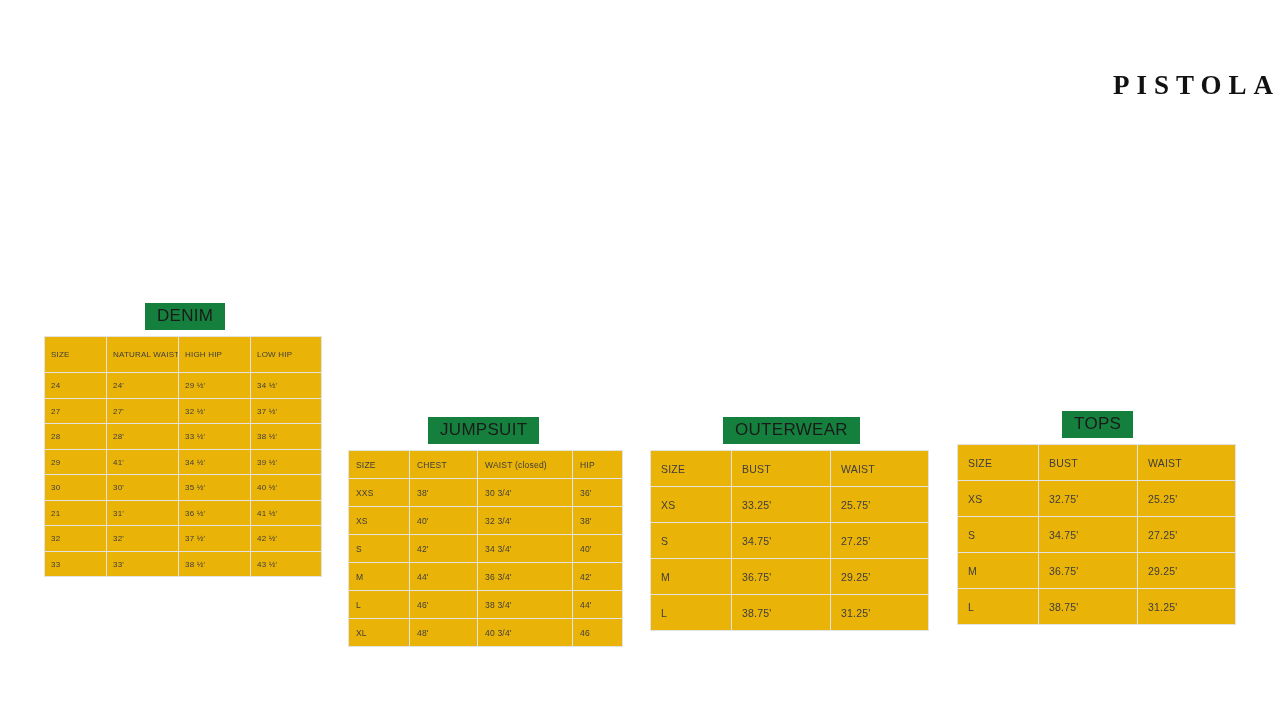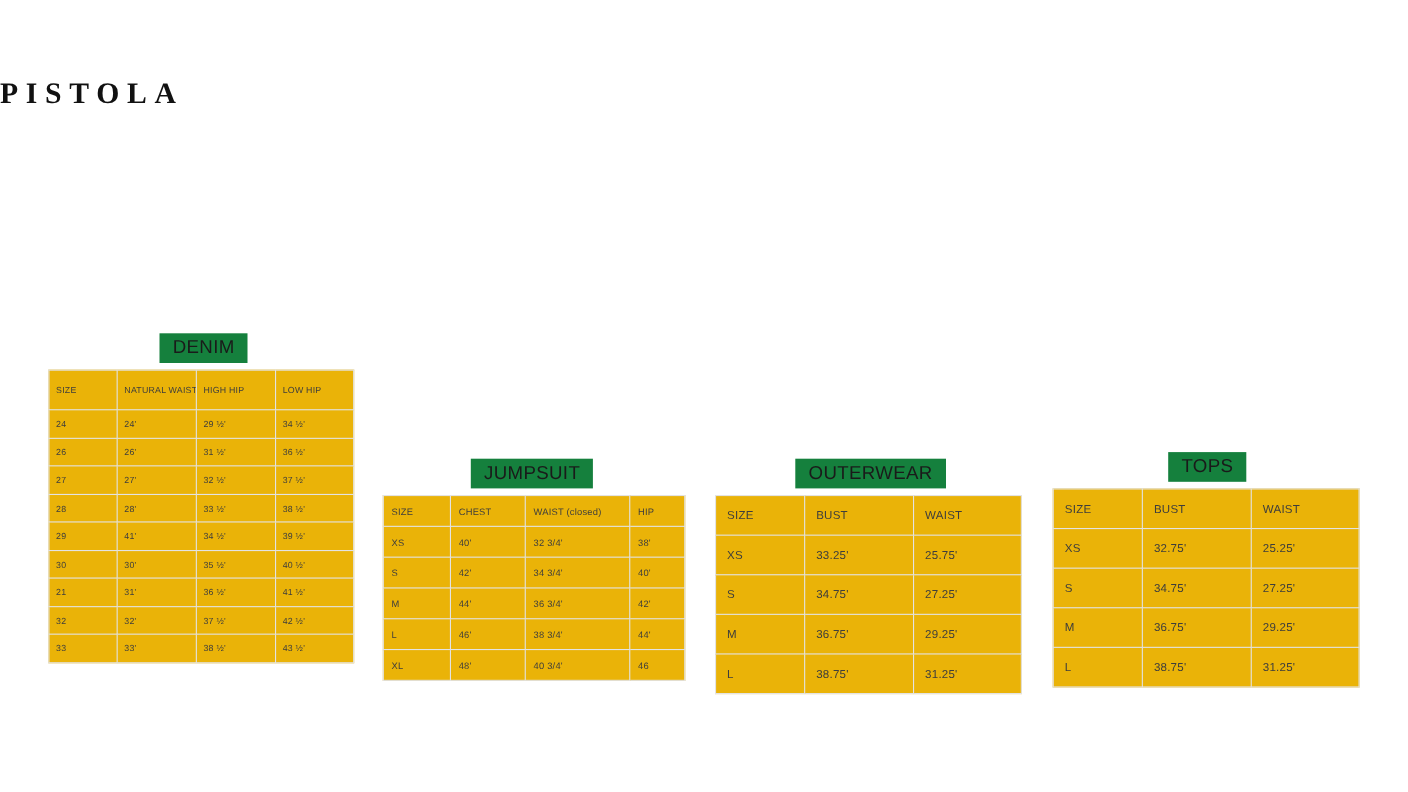--- a/index.html
+++ b/index.html
@@ -16,21 +16,21 @@
   #page {
     position: relative;
     width: 1280px;
     height: 720px;
   }
   .brand-title {
     position: absolute;
     top: 70px;
     left: 0;
     width: 1280px;
-    text-align: left;
+    text-align: right;
     font-family: "Liberation Serif", serif;
     font-size: 27px;
     font-weight: 700;
     letter-spacing: 7px;
     color: #111111;
   }
   .chart-block {
     position: absolute;
   }
   .chart-heading {
@@ -149,26 +149,20 @@
         </tr>
       </thead>
       <tbody>
         <tr>
           <td>24</td>
           <td>24'</td>
           <td>29 ½'</td>
           <td>34 ½'</td>
         </tr>
         <tr>
-          <td>26</td>
-          <td>26'</td>
-          <td>31 ½'</td>
-          <td>36 ½'</td>
-        </tr>
-        <tr>
           <td>27</td>
           <td>27'</td>
           <td>32 ½'</td>
           <td>37 ½'</td>
         </tr>
         <tr>
           <td>28</td>
           <td>28'</td>
           <td>33 ½'</td>
           <td>38 ½'</td>
@@ -221,20 +215,26 @@
       <thead>
         <tr>
           <th>SIZE</th>
           <th>CHEST</th>
           <th>WAIST (closed)</th>
           <th>HIP</th>
         </tr>
       </thead>
       <tbody>
         <tr>
+          <td>XXS</td>
+          <td>38'</td>
+          <td>30 3/4'</td>
+          <td>36'</td>
+        </tr>
+        <tr>
           <td>XS</td>
           <td>40'</td>
           <td>32 3/4'</td>
           <td>38'</td>
         </tr>
         <tr>
           <td>S</td>
           <td>42'</td>
           <td>34 3/4'</td>
           <td>40'</td>

